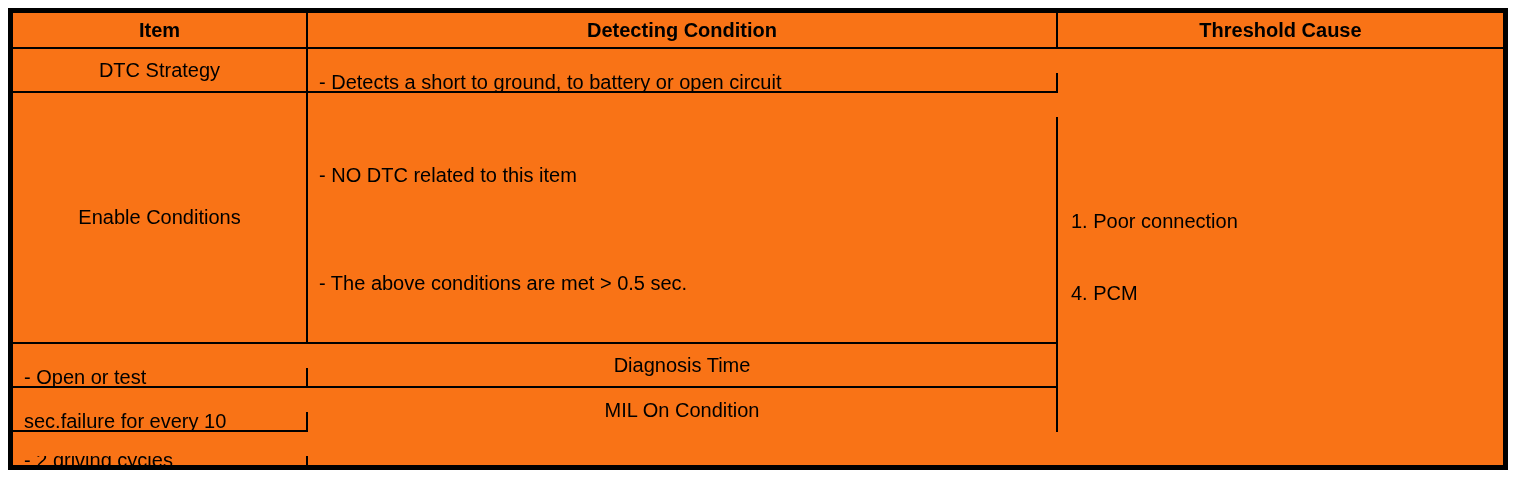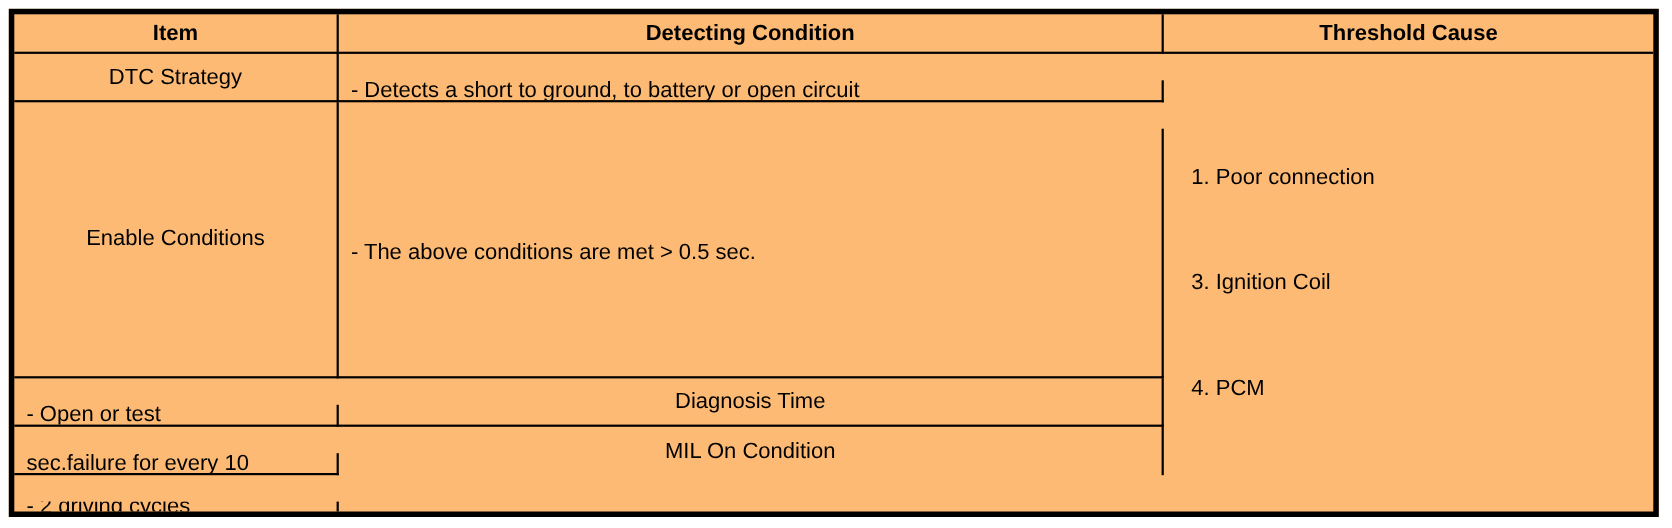--- a/index.html
+++ b/index.html
@@ -12,21 +12,21 @@
     color: #000000;
   }
   .dtc-table {
     position: absolute;
     left: 8px;
     top: 8px;
     width: 1500px;
     height: 462px;
     box-sizing: border-box;
     border: 5px solid #000000;
-    background: #fdba74;
+    background: #f97316;
     display: grid;
     grid-template-columns: 295px 750px 1fr;
     grid-template-rows: 36px 44px 251px 44px 44px 1fr;
   }
   .cell {
     box-sizing: border-box;
     overflow: hidden;
     font-size: 20px;
     line-height: 1.15;
   }
@@ -62,21 +62,21 @@
   .cause-cell {
     grid-column: 3;
     grid-row: 2 / 7;
     display: flex;
     flex-direction: column;
     justify-content: center;
     padding-left: 9px;
     padding-right: 6px;
   }
   .cause-line {
-    margin: 16px;
+    margin: 4px;
     line-height: 64px;
     font-size: 20px;
   }
   .cond-line { margin: 0; }
 </style>
 </head>
 <body>
 
 <div class="dtc-table">
 
@@ -84,26 +84,26 @@
   <div class="cell header-cell v-divider h-divider">Detecting Condition</div>
   <div class="cell header-cell h-divider">Threshold Cause</div>
 
   <div class="cell item-cell v-divider h-divider">DTC Strategy</div>
   <div class="cell cond-cell v-divider h-divider">
     <p class="cond-line">- Detects a short to ground, to battery or open circuit</p>
   </div>
 
   <div class="cell cause-cell">
     <p class="cause-line">1. Poor connection</p>
-    <p class="cause-line">3. Ignition Coil</p>
     <p class="cause-line">4. PCM</p>
   </div>
 
   <div class="cell item-cell v-divider h-divider">Enable Conditions</div>
   <div class="cell cond-cell multi v-divider h-divider">
+    <p class="cond-line">- NO DTC related to this item</p>
     <p class="cond-line">- The above conditions are met &gt; 0.5 sec.</p>
   </div>
 
   <div class="cell cond-cell v-divider h-divider">
     <p class="cond-line">- Open or test</p>
   </div>
 
   <div class="cell item-cell v-divider h-divider">Diagnosis Time</div>
   <div class="cell cond-cell v-divider h-divider">
     <p class="cond-line">- Continuous (More than 5 sec.failure for every 10 sec.test)</p>

